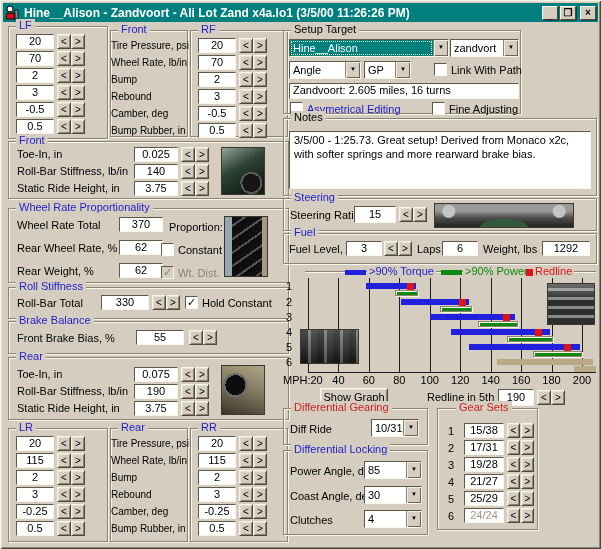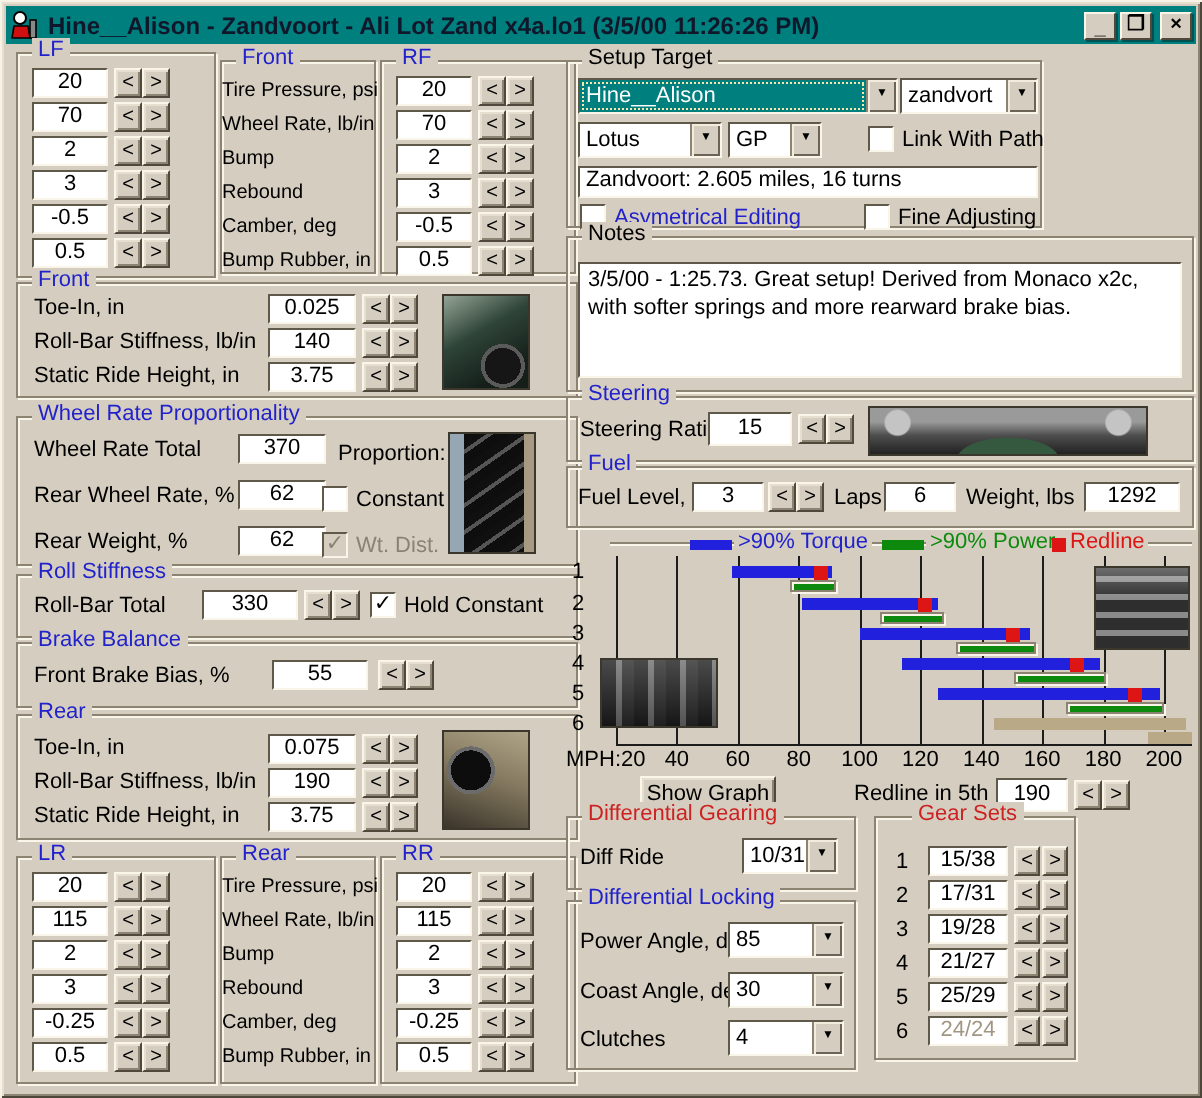--- a/index.html
+++ b/index.html
@@ -19,21 +19,21 @@
                 inset 2px 2px 0 #e6dfd0, inset -2px -2px 0 #8c8372;
   }
   
   .titlebar {
     position: absolute; left: 3px; top: 3px; width: 595px; height: 19px;
     background: #007f7f;
     display: flex; align-items: center;
     padding: 0 2px;
   }
   .title-text {
-    color: #0f172a; font-weight: bold; font-size: 12px; margin-left: 4px;
+    color: #ffffff; font-weight: bold; font-size: 12px; margin-left: 4px;
     white-space: nowrap; overflow: hidden; flex: 1;
   }
   .tbtn {
     width: 16px; height: 14px; margin-left: 2px;
     background: #d5cec0; text-align: center; line-height: 12px;
     font-size: 10px; font-weight: bold; color: #000;
     border: 1px solid; border-color: #f9f5e9 #50493b #50493b #f9f5e9;
     box-shadow: 1px 1px 0 rgba(0,0,0,.35);
   }
   .tbtn.close { margin-left: 4px; }
@@ -379,21 +379,21 @@
     <span class="gt">Setup Target</span>
     <div class="combo" style="left:5px;top:8px;width:160px;">
       <span class="cval sel">Hine__Alison</span>
       <span class="carrow">▼</span>
     </div>
     <div class="combo" style="left:166px;top:8px;width:69px;">
       <span class="cval">zandvort</span>
       <span class="carrow">▼</span>
     </div>
     <div class="combo" style="left:5px;top:30px;width:72px;">
-      <span class="cval">Lotus</span>
+      <span class="cval">Angle</span>
       <span class="carrow">▼</span>
     </div>
     <div class="combo" style="left:80px;top:30px;width:47px;">
       <span class="cval">GP</span>
       <span class="carrow">▼</span>
     </div>
     <span class="cb" style="left:150px;top:32px;"></span>
     <span class="lbl" style="left:167px;top:33px;">Link With Path</span>
     <div class="ed left" style="left:5px;top:52px;width:230px;height:16px;">Zandvoort: 2.605 miles, 16 turns</div>
     <span class="cb" style="left:6px;top:71px;"></span>

